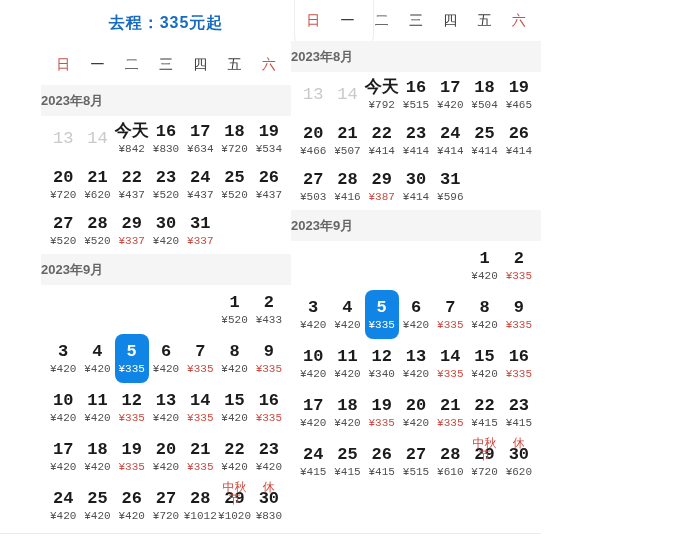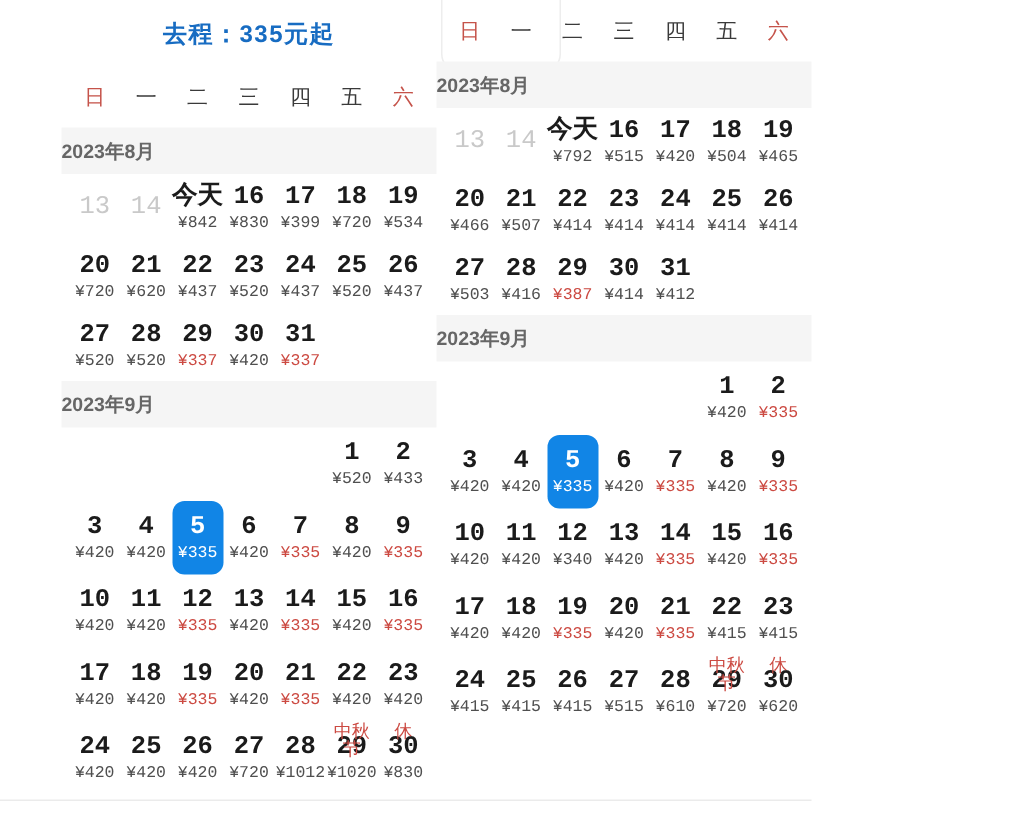--- a/index.html
+++ b/index.html
@@ -75,21 +75,21 @@
           <div class="cell">
             <div class="day">今天</div>
             <div class="price">¥842</div>
           </div>
           <div class="cell">
             <div class="day">16</div>
             <div class="price">¥830</div>
           </div>
           <div class="cell">
             <div class="day">17</div>
-            <div class="price">¥399</div>
+            <div class="price">¥634</div>
           </div>
           <div class="cell">
             <div class="day">18</div>
             <div class="price">¥720</div>
           </div>
           <div class="cell">
             <div class="day">19</div>
             <div class="price">¥534</div>
           </div>
           <div class="cell">
@@ -355,21 +355,21 @@
           <div class="cell red">
             <div class="day">29</div>
             <div class="price">¥387</div>
           </div>
           <div class="cell">
             <div class="day">30</div>
             <div class="price">¥414</div>
           </div>
           <div class="cell">
             <div class="day">31</div>
-            <div class="price">¥412</div>
+            <div class="price">¥596</div>
           </div>
           <div class="cell"></div>
           <div class="cell"></div>
         </div>
         <div class="month-band">2023年9月</div>
         <div class="month-grid r49">
           <div class="cell"></div>
           <div class="cell"></div>
           <div class="cell"></div>
           <div class="cell"></div>

